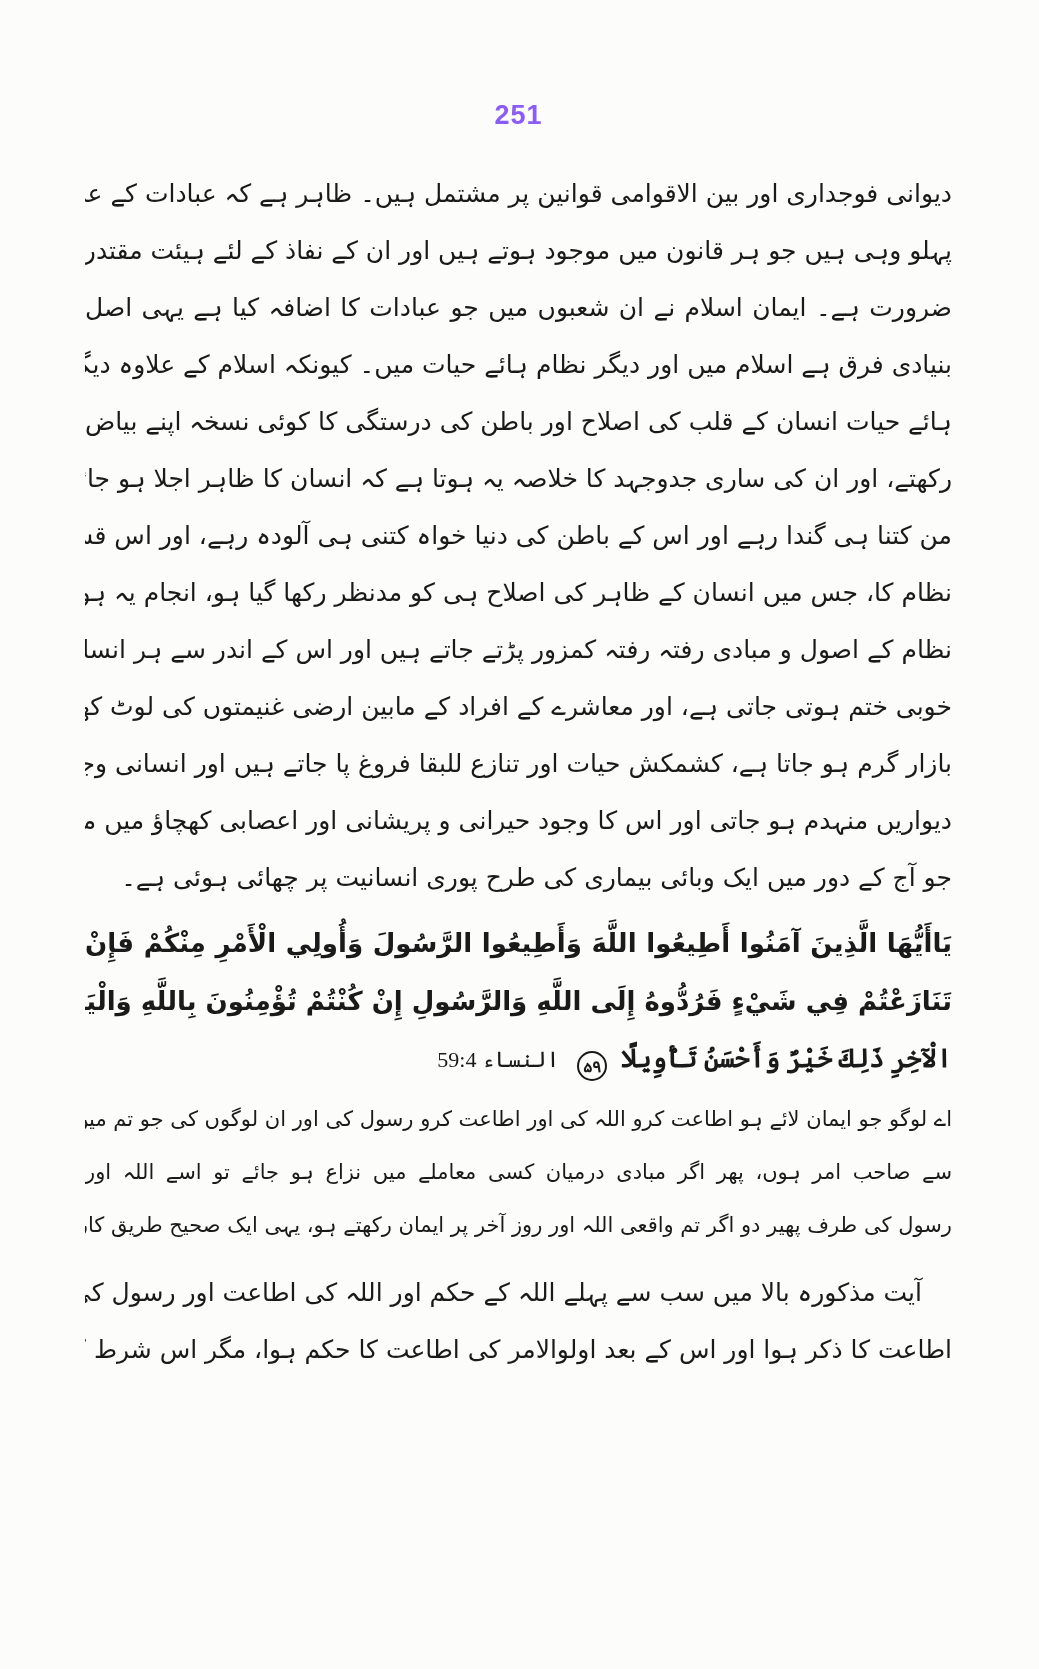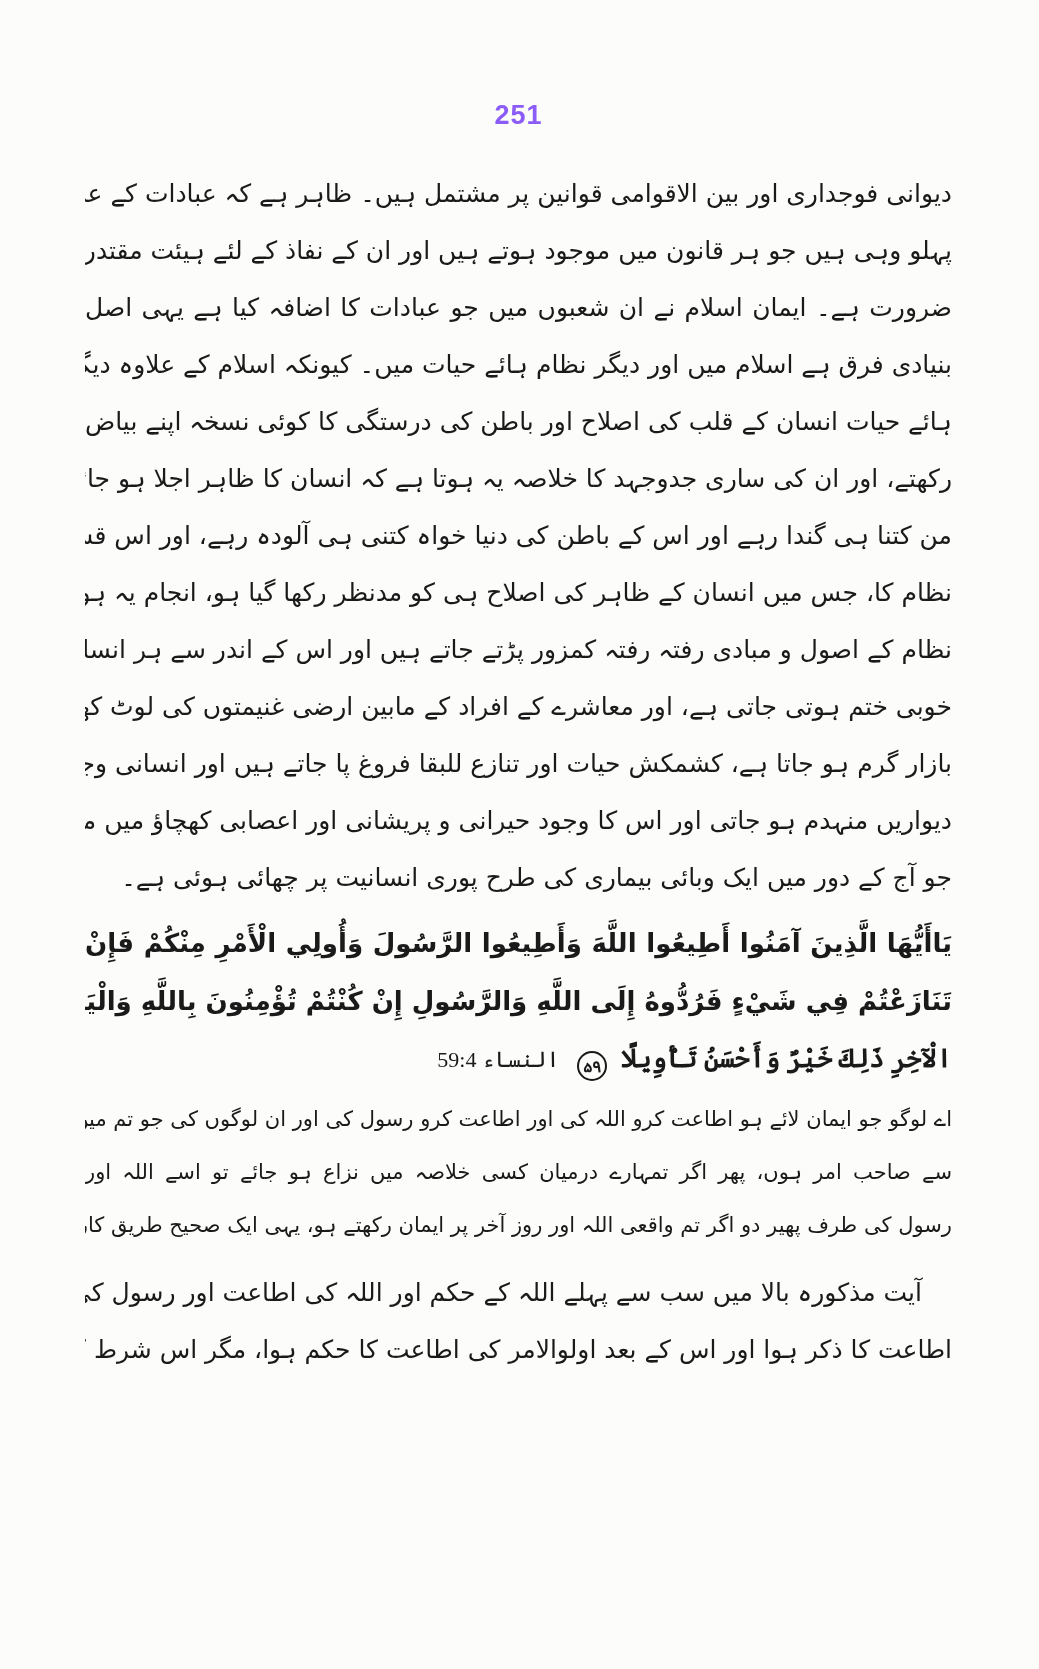--- a/index.html
+++ b/index.html
@@ -122,21 +122,21 @@
   <div class="verse">
     <div class="tline just">يَاأَيُّهَا الَّذِينَ آمَنُوا أَطِيعُوا اللَّهَ وَأَطِيعُوا الرَّسُولَ وَأُولِي الْأَمْرِ مِنْكُمْ فَإِنْ</div>
     <div class="tline just">تَنَازَعْتُمْ فِي شَيْءٍ فَرُدُّوهُ إِلَى اللَّهِ وَالرَّسُولِ إِنْ كُنْتُمْ تُؤْمِنُونَ بِاللَّهِ وَالْيَوْمِ</div>
     <div class="tline verse-last">
       <span>الْآخِرِ ذَلِكَ خَيْرٌ وَأَحْسَنُ تَأْوِيلًا</span><span class="verse-end-marker">۵۹</span><span class="verse-reference">النساء 59:4</span>
     </div>
   </div>
 
   <div class="translation">
     <div class="tline just">اے لوگو جو ایمان لائے ہو اطاعت کرو اللہ کی اور اطاعت کرو رسول کی اور ان لوگوں کی جو تم میں</div>
-    <div class="tline just">سے صاحب امر ہوں، پھر اگر تمہارے درمیان کسی خلاصہ میں نزاع ہو جائے تو اسے اللہ اور</div>
+    <div class="tline just">سے صاحب امر ہوں، پھر اگر مبادی درمیان کسی معاملے میں نزاع ہو جائے تو اسے اللہ اور</div>
     <div class="tline just">رسول کی طرف پھیر دو اگر تم واقعی اللہ اور روز آخر پر ایمان رکھتے ہو، یہی ایک صحیح طریق کار ہے</div>
   </div>
 
   <div class="commentary">
     <div class="tline just indent-first">آیت مذکورہ بالا میں سب سے پہلے اللہ کے حکم اور اللہ کی اطاعت اور رسول کی</div>
     <div class="tline just">اطاعت کا ذکر ہوا اور اس کے بعد اولوالامر کی اطاعت کا حکم ہوا، مگر اس شرط کے ساتھ کہ ان</div>
   </div>
 
 </div>
 

